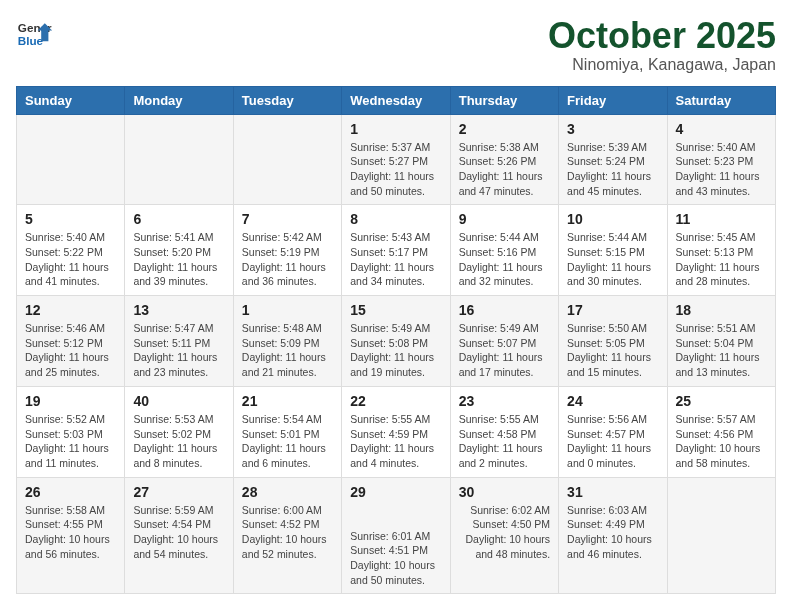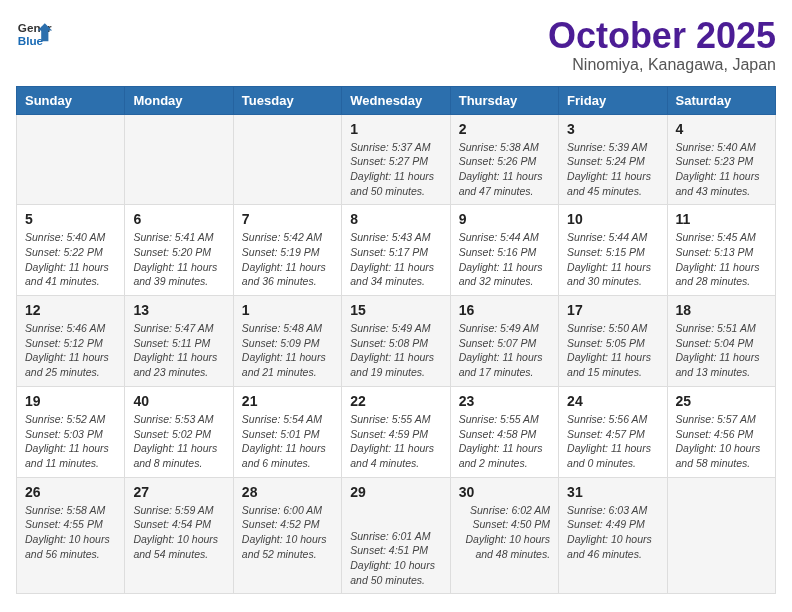--- a/index.html
+++ b/index.html
@@ -24,21 +24,21 @@
     .logo-icon {
       width: 36px;
       height: 36px;
     }
     .title-section {
       text-align: right;
     }
     .calendar-title {
       font-size: 36px;
       font-weight: bold;
-      color: #4c1d95;
+      color: #14532d;
       line-height: 1.1;
     }
     .calendar-subtitle {
       font-size: 16px;
       color: #555;
     }
     .calendar {
       width: 100%;
       border-collapse: collapse;
       border: 1px solid #ccc;
@@ -69,21 +69,20 @@
     .day-number {
       font-size: 14px;
       font-weight: bold;
       margin-bottom: 3px;
       color: #222;
     }
     .day-info {
       font-size: 10.5px;
       color: #444;
       line-height: 1.4;
-      font-style: italic;
     }
   </style>
 </head>
 <body>
 
 <div class="header">
   <div class="logo">
     <svg class="logo-icon" viewBox="0 0 40 40">
       <text x="2" y="18" font-size="13" font-weight="bold" fill="#333">General</text>
       <text x="2" y="32" font-size="13" font-weight="bold" fill="#1a6bb5">Blue</text>

